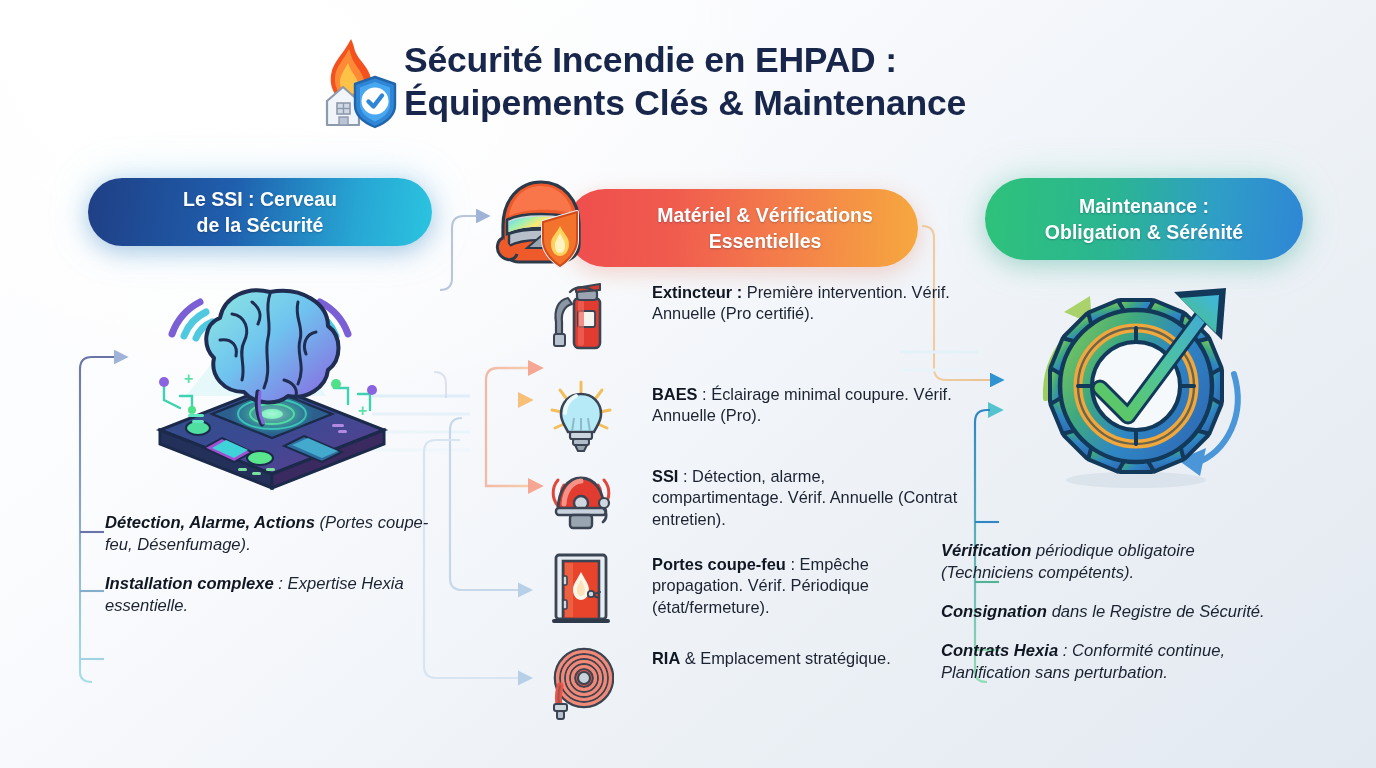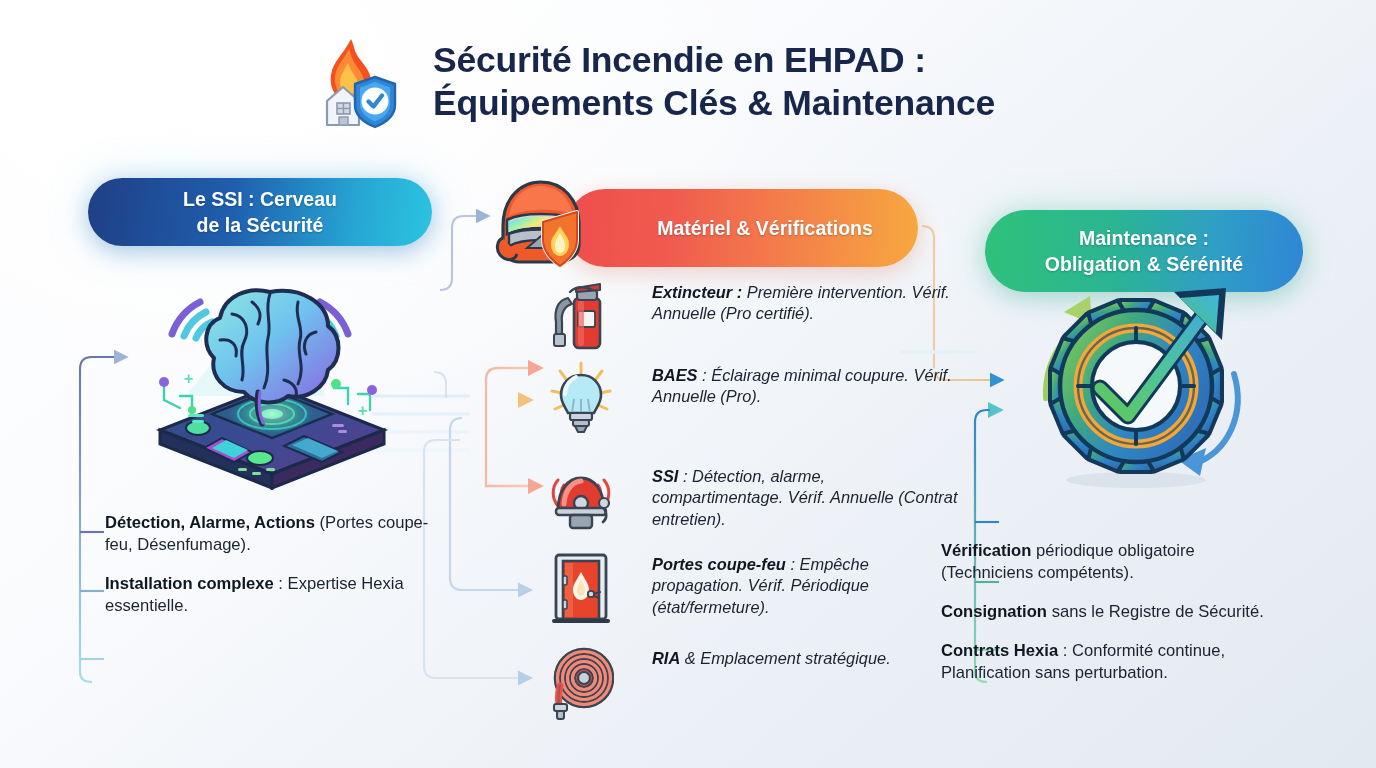--- a/index.html
+++ b/index.html
@@ -14,21 +14,21 @@
     -webkit-font-smoothing:antialiased;
   }
   #stage { position:absolute; inset:0; }
 
   
   .lines { position:absolute; inset:0; pointer-events:none; }
 
   
   .title-wrap {
     position:absolute; left:305px; top:22px; width:800px; height:120px;
-    display:flex; align-items:center; gap:36px;
+    display:flex; align-items:center; gap:7px;
   }
   .title-icon { width:92px; height:98px; flex:0 0 auto; }
   .title-text {
     font-size:35.5px; font-weight:700; line-height:1.22; letter-spacing:-0.2px;
     color:#17264a;
   }
   .title-text .l2 { display:block;text-align:right; }
 
   
   .pill {
@@ -45,54 +45,53 @@
   #pill-mid {
     left:566px; top:189px; width:352px; height:78px;
     background:linear-gradient(92deg,#ef4d4d 0%,#f05b4e 30%,#f4804a 64%,#f6a83f 100%);
     box-shadow:0 6px 22px rgba(220,95,60,.26);
     padding-left:64px;
   }
   #pill-right {
     left:985px; top:178px; width:318px; height:82px;
     background:linear-gradient(95deg,#2ec27a 0%,#2bb592 40%,#2f9ec6 72%,#2f86d6 100%);
     box-shadow:0 6px 22px rgba(45,150,140,.26), 0 0 38px rgba(90,215,170,.28);
-    margin-top:32px;
   }
   .pill span { display:block; }
 
   .helmet { position:absolute; left:487px; top:168px; width:108px; height:104px; }
 
   
   #brain-art { position:absolute; left:126px; top:278px; width:290px; height:222px; }
   #gear-art  { position:absolute; left:988px; top:282px; width:300px; height:216px; }
 
   
-  .col { position:absolute; }
+  .col { position:absolute;font-style:italic; }
   .bullet { font-size:16.6px; line-height:1.33; color:#1b2230; margin-bottom:17px; }
   .bullet b { font-weight:700; color:#101722; }
 
   #col-left  { left:105px; top:512px; width:345px; }
   #col-right { left:941px; top:508px; width:330px;margin-top:32px; }
 
   
   #mid-items { position:absolute; left:548px; top:278px; width:420px; }
   .mrow { position:relative; height:86px; }
   .mrow .ic { position:absolute; left:0; top:0; width:66px; height:76px; }
   .mrow .tx {
     position:absolute; left:104px; top:4px; width:308px;
     font-size:16.4px; line-height:1.30; color:#1b2230;
   }
   .mrow .tx b { font-weight:700; color:#101722; }
 
   #m-ext  { top:0px; }
-  #m-baes { top:83px; }
+  #m-baes { top:102px; }
   #m-ssi  { top:184px; }
   #m-door { top:272px; }
   #m-ria  { top:366px; }
-  .mrow { position:absolute; left:0; width:420px;font-style:italic; }
+  .mrow { position:absolute; left:0; width:420px; }
 </style>
 </head>
 <body>
 
 <div id="stage">
 
   <svg class="lines" viewBox="0 0 1376 768" width="1376" height="768">
     <defs>
       <linearGradient id="gBlue" x1="0" y1="0" x2="1" y2="0">
         <stop offset="0" stop-color="#6f7fb5"></stop>
@@ -209,20 +208,21 @@
   <div class="pill" id="pill-left">
     <div>
       <span>Le SSI : Cerveau</span>
       <span>de la Sécurité</span>
     </div>
   </div>
 
   <div class="pill" id="pill-mid">
     <div>
       <span>Matériel &amp; Vérifications</span>
+      <span>Essentielles</span>
     </div>
   </div>
 
   <svg class="helmet" viewBox="0 0 108 104">
     <path d="M16 58 C16 32 32 14 54 14 C76 14 92 32 92 56 L92 76 C92 88 82 94 70 94 L32 94 C22 94 16 86 16 76 Z" fill="#ef5a2b" stroke="#2b3a4a" stroke-width="3.2"></path>
     <path d="M22 48 C26 28 38 18 54 18 C70 18 82 29 86 46 C70 40 38 40 22 48Z" fill="#f8764a"></path>
     <path d="M20 52 C34 44 74 44 88 52 L88 66 C70 58 38 58 20 66 Z" fill="#cfd6de" stroke="#2b3a4a" stroke-width="2.6"></path>
     <path d="M22 54 C36 47 72 47 86 54 L86 64 C70 57 38 57 22 64 Z" fill="url(#vis)"></path>
     <defs>
       <linearGradient id="vis" x1="0" y1="0" x2="1" y2="0.4">
@@ -538,20 +538,20 @@
         <b>RIA</b><span> &amp; Emplacement stratégique.</span>
       </div>
     </div>
   </div>
 
   <div class="col" id="col-right">
     <div class="bullet">
       <b>Vérification</b><span> périodique obligatoire (Techniciens compétents).</span>
     </div>
     <div class="bullet">
-      <b>Consignation</b><span> sans le Registre de Sécurité.</span>
+      <b>Consignation</b><span> dans le Registre de Sécurité.</span>
     </div>
     <div class="bullet">
       <b>Contrats Hexia</b><span> : Conformité continue, Planification sans perturbation.</span>
     </div>
   </div>
 
 </div>
 
 </body></html>

